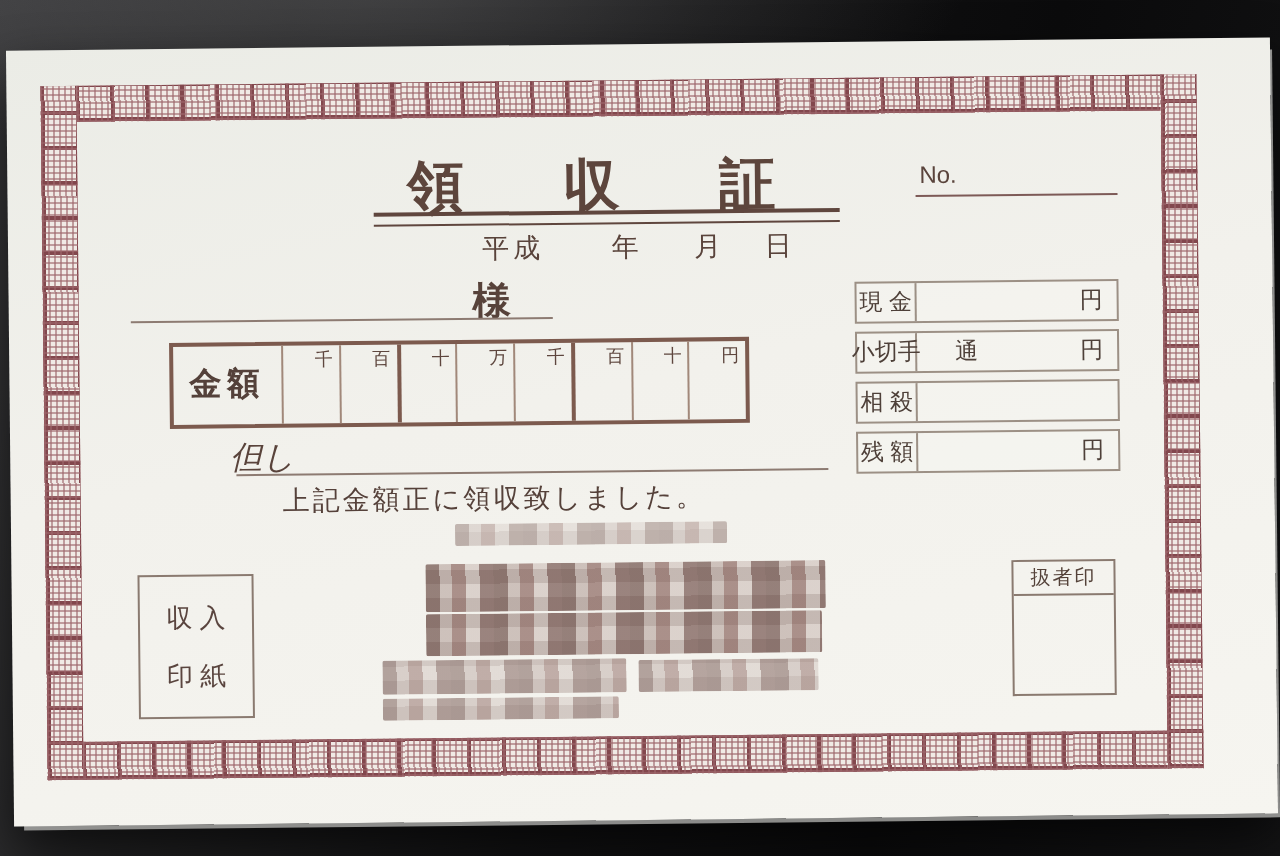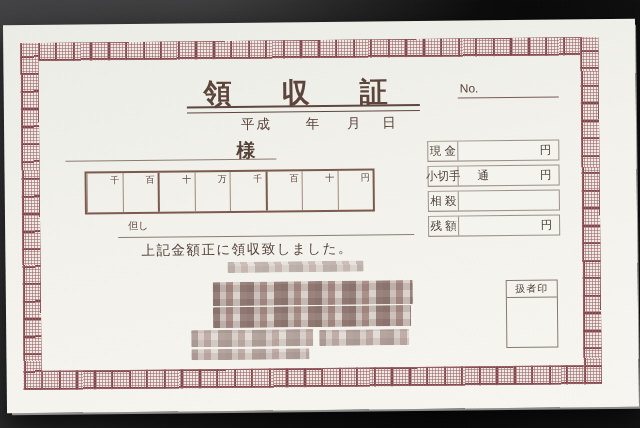--- a/index.html
+++ b/index.html
@@ -73,21 +73,21 @@
     width:54px;display:flex;align-items:center;justify-content:center;
     font-size:16px;font-weight:bold;letter-spacing:3px;color:#54413a;
   }
   .amt-col{
     flex:1;display:flex;flex-direction:column;align-items:flex-end;
     border-left:1px solid #a1887a;box-sizing:border-box;
   }
   .amt-col.sep{border-left:2px solid #7c5a4e;}
   .digit{font-size:9px;color:#5e463e;padding:1px 3px 0 0;}
   .proviso{
-    position:absolute;left:123px;top:195px;font-size:10px;color:#59433b;
+    position:absolute;left:110px;top:195px;font-size:16px;color:#59433b;font-style:italic;
   }
   .proviso-line{
     position:absolute;left:113px;top:213px;width:296px;height:0;
     border-bottom:1px solid #8d7b72;
   }
   .statement{
     position:absolute;left:136px;top:218px;
     font-size:13.5px;letter-spacing:1.5px;color:#55413a;white-space:nowrap;
   }
   
@@ -158,20 +158,21 @@
       <span class="d-era">平成</span>
       <span class="d-y">年</span>
       <span class="d-m">月</span>
       <span class="d-d">日</span>
     </div>
 
     <div class="sama">様</div>
     <div class="name-line"></div>
 
     <div class="amount-table">
+      <div class="amt-head">金額</div>
       <div class="amt-col">
           <span class="digit">千</span>
         </div>
       <div class="amt-col">
           <span class="digit">百</span>
         </div>
       <div class="amt-col sep">
           <span class="digit">十</span>
         </div>
       <div class="amt-col">
@@ -220,20 +221,24 @@
       </div>
       <div class="bk-row">
         <div class="bk-label">残 額</div>
         <div class="bk-value">
           <span class="bk-unit"></span>
           <span class="bk-cur">円</span>
         </div>
       </div>
     </div>
 
+    <div class="stamp-box">
+      <span>収 入</span>
+      <span>印 紙</span>
+    </div>
 
     <div class="mosaic mz-light" style="left:222px;top:239px;width:136px;height:11px;"></div>
     <div class="mosaic mz-dark" style="left:207px;top:259px;width:200px;height:24px;"></div>
     <div class="mosaic mz-dark" style="left:207px;top:284px;width:198px;height:21px;"></div>
     <div class="mosaic mz-mid" style="left:185px;top:307px;width:122px;height:17px;"></div>
     <div class="mosaic mz-mid" style="left:313px;top:308px;width:90px;height:16px;"></div>
     <div class="mosaic mz-mid" style="left:185px;top:326px;width:118px;height:11px;"></div>
 
     <div class="seal-box">
       <div class="seal-head">扱者印</div>

